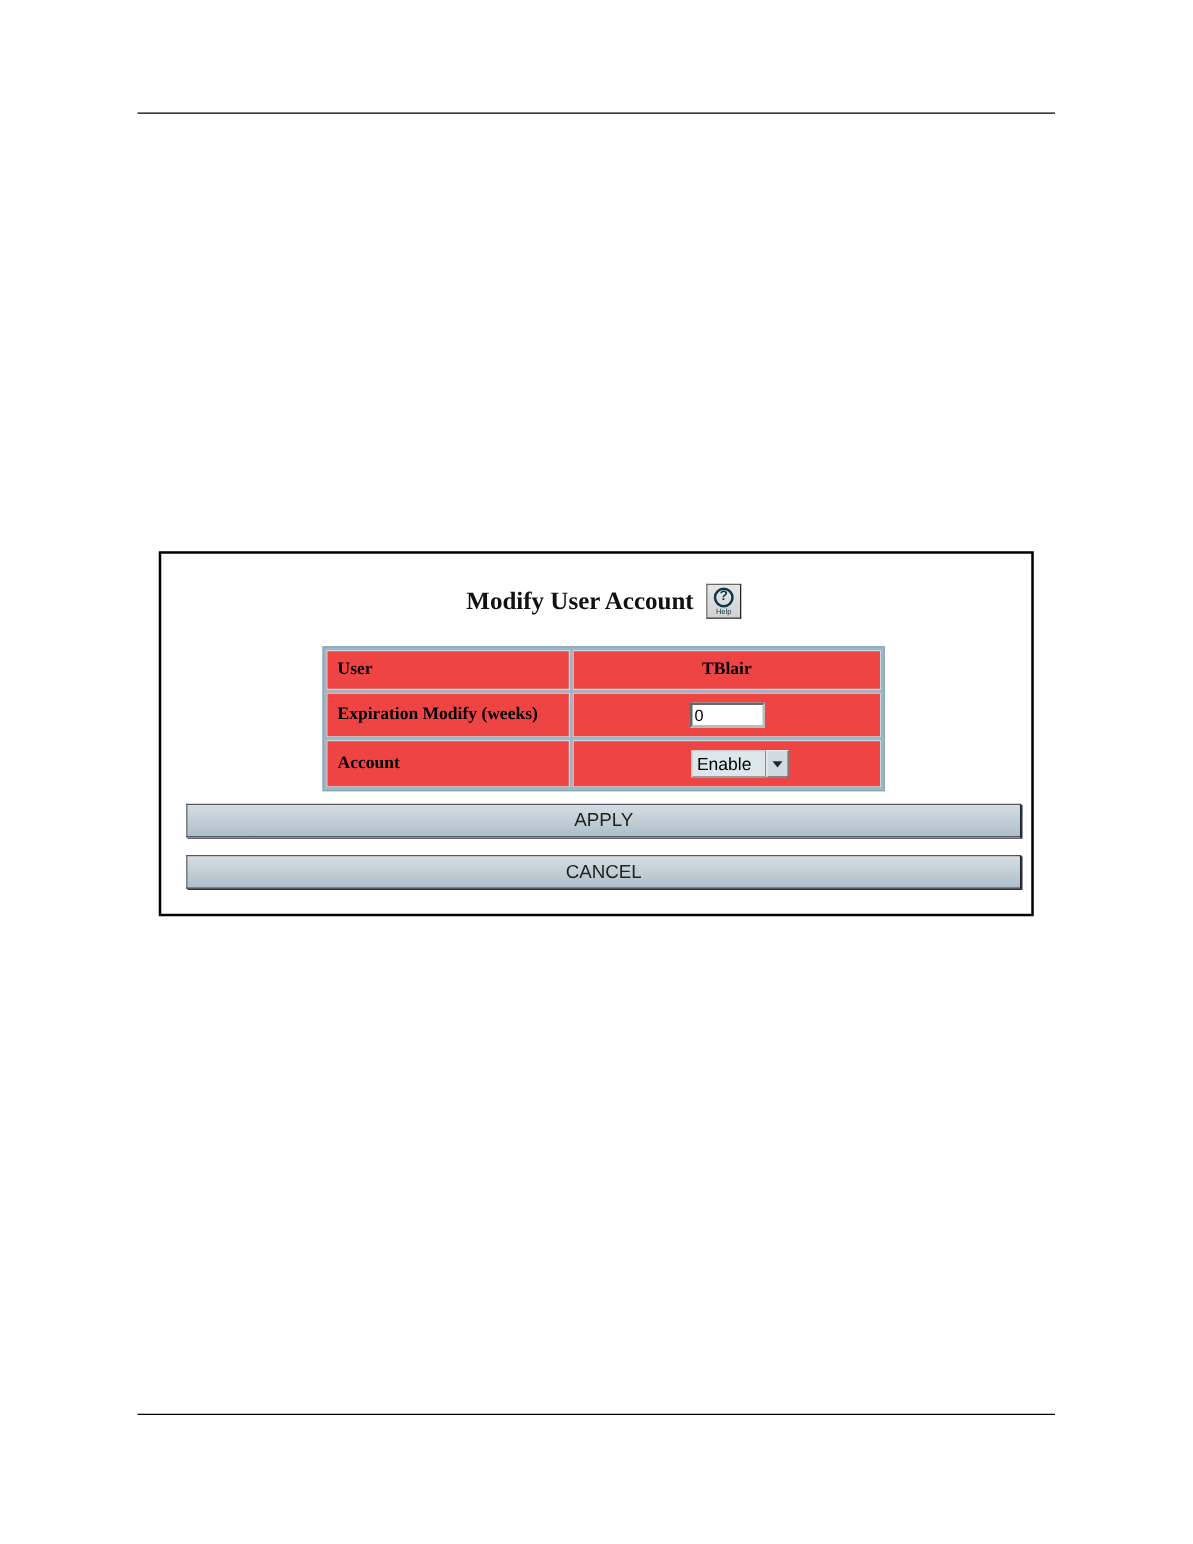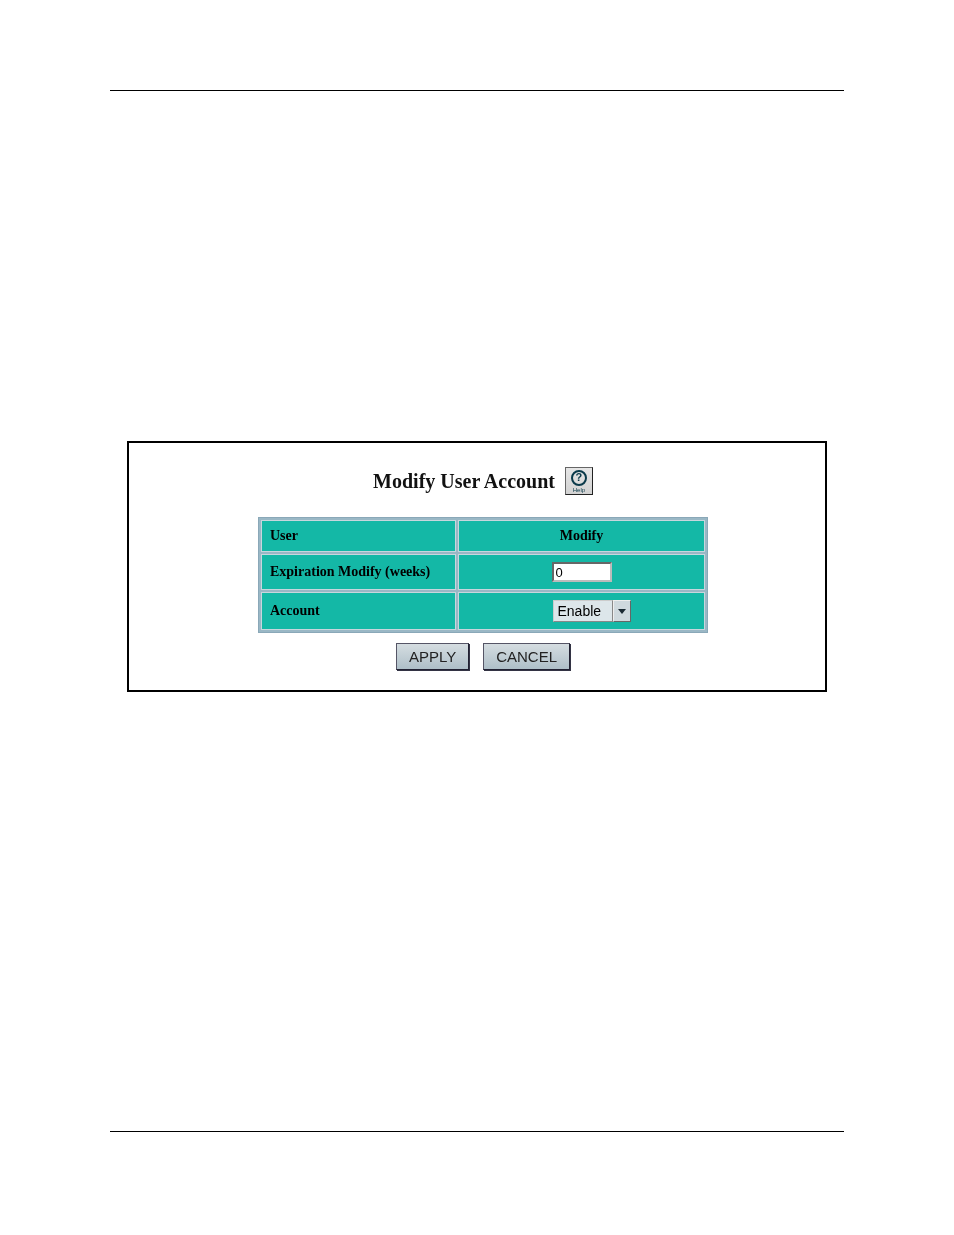--- a/index.html
+++ b/index.html
@@ -78,21 +78,21 @@
   }
   .form-table {
     width: 450px;
     margin: 0 auto 10px auto;
     border-collapse: separate;
     border-spacing: 2px;
     background: #9ab7c5;
     border: 1px solid #8aa8b8;
   }
   .form-table td {
-    background: #14b8a6;
+    background: #ef4444;
     padding: 7px 8px;
     font-size: 14px;
     vertical-align: middle;
     border: 1px solid #c8d6dd;
   }
   .label-cell {
     font-weight: bold;
     color: #000;
     width: 195px;
   }
@@ -152,20 +152,21 @@
     content: "";
     border-left: 4px solid transparent;
     border-right: 4px solid transparent;
     border-top: 5px solid #1b2a33;
   }
   .btn-row {
     display: flex;
     justify-content: center;
     gap: 14px;
     margin-top: 6px;
+    flex-direction: column;
   }
   .push-btn {
     font-family: Arial, sans-serif;
     font-size: 15px;
     color: #222;
     padding: 4px 12px;
     background: linear-gradient(#d5dde1, #aebfc8);
     border: 1px solid #556;
     border-right-color: #223;
     border-bottom-color: #223;
@@ -197,21 +198,21 @@
         <div class="help-btn">
           <span class="help-q">?</span>
           <span class="help-label">Help</span>
         </div>
       </div>
 
       <table class="form-table">
         <tbody>
             <tr>
           <td class="label-cell">User</td>
-          <td class="value-cell">Modify</td>
+          <td class="value-cell">TBlair</td>
         </tr>
         <tr>
           <td class="label-cell">Expiration Modify (weeks)</td>
           <td class="value-cell">
             <input type="text" class="num-input" value="0" style="">
           </td>
         </tr>
         <tr>
           <td class="label-cell">Account</td>
           <td class="value-cell">

